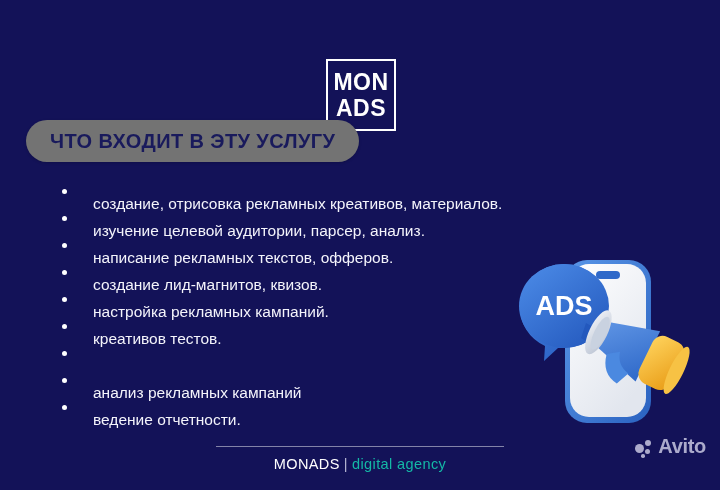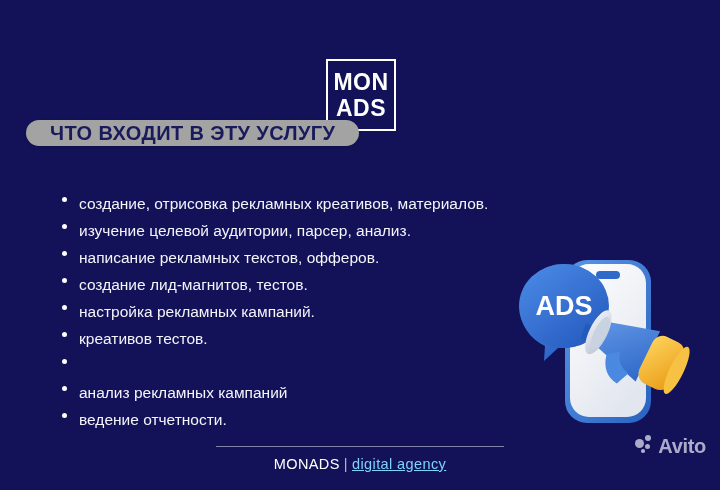--- a/index.html
+++ b/index.html
@@ -41,23 +41,23 @@
     letter-spacing: 0.5px;
     line-height: 1.05;
     font-family: "Liberation Sans", sans-serif;
   }
 
   
   .pill {
     position: absolute;
     left: 26px;
     top: 120px;
-    height: 26px;
+    height: 42px;
     padding: 0 24px;
-    background: #a3a3a3;
+    background: #737373;
     border-radius: 999px;
     display: flex;
     align-items: center;
     box-shadow: 0 1px 3px rgba(0,0,0,0.18);
   }
   .pill-text {
     color: #191a5c;
     font-size: 20px;
     font-weight: 700;
     letter-spacing: 0.4px;
@@ -70,22 +70,22 @@
     position: absolute;
     left: 62px;
     top: 193px;
     margin: 0;
     padding: 0;
     list-style: none;
     width: 560px;
   }
   .bullet-item {
     display: flex;
-    align-items: center;
-    gap: 12px;
+    align-items: flex-start;
+    gap: 26px;
     margin-bottom: 6px;
     height: 21px;
   }
   .bullet-dot {
     flex: 0 0 auto;
     width: 5px;
     height: 5px;
     border-radius: 50%;
     background: #ffffff;
     position: relative;
@@ -127,29 +127,29 @@
     margin-bottom: 9px;
   }
   .footer-text {
     font-size: 14.5px;
     letter-spacing: 0.4px;
     white-space: nowrap;
     font-family: "Liberation Sans", sans-serif;
   }
   .footer-brand { color: #ffffff; font-weight: 400; }
   .footer-sep   { color: #b9b9d6; font-weight: 300; margin: 0 4px; }
-  .footer-tag   { color: #7dd3fc; font-weight: 300; text-decoration: underline; }
+  .footer-tag   { color: #14b8a6; font-weight: 300; }
 
   
   .avito {
     position: absolute;
     right: 14px;
     bottom: 32px;
     display: flex;
-    align-items: flex-start;
+    align-items: flex-end;
     gap: 4px;
     opacity: 0.92;
   }
   .avito-dots { position: relative; width: 19px; height: 18px; }
   .avito-dots i {
     position: absolute;
     display: block;
     border-radius: 50%;
     background: #b9b9d6;
   }
@@ -187,21 +187,21 @@
     <li class="bullet-item">
       <span class="bullet-dot"></span>
       <span class="bullet-text">изучение целевой аудитории, парсер, анализ.</span>
     </li>
     <li class="bullet-item">
       <span class="bullet-dot"></span>
       <span class="bullet-text">написание рекламных текстов, офферов.</span>
     </li>
     <li class="bullet-item">
       <span class="bullet-dot"></span>
-      <span class="bullet-text">создание лид-магнитов, тестов.</span>
+      <span class="bullet-text">создание лид-магнитов, квизов.</span>
     </li>
     <li class="bullet-item">
       <span class="bullet-dot"></span>
       <span class="bullet-text">настройка рекламных кампаний.</span>
     </li>
     <li class="bullet-item">
       <span class="bullet-dot"></span>
       <span class="bullet-text">креативов тестов.</span>
     </li>
     <li class="bullet-item">

